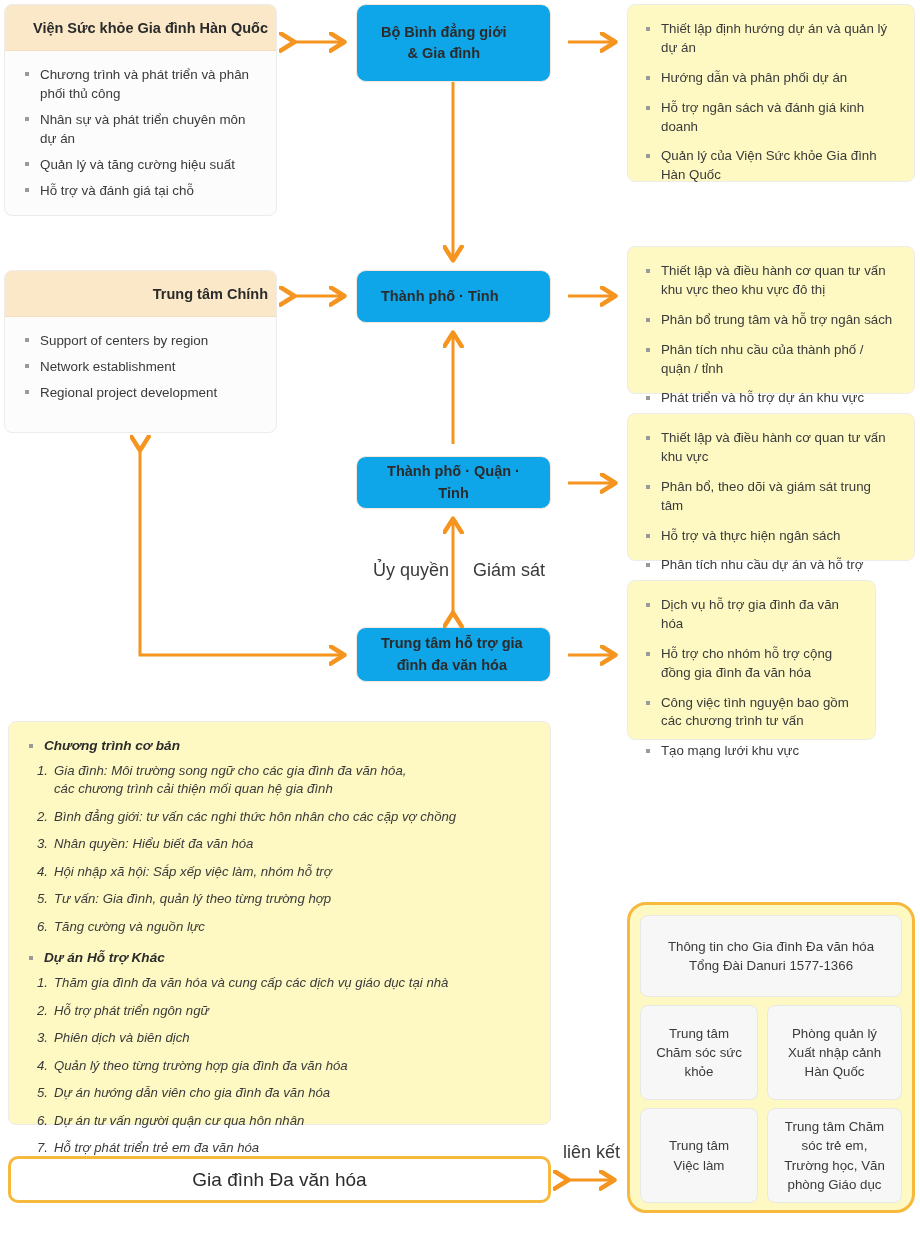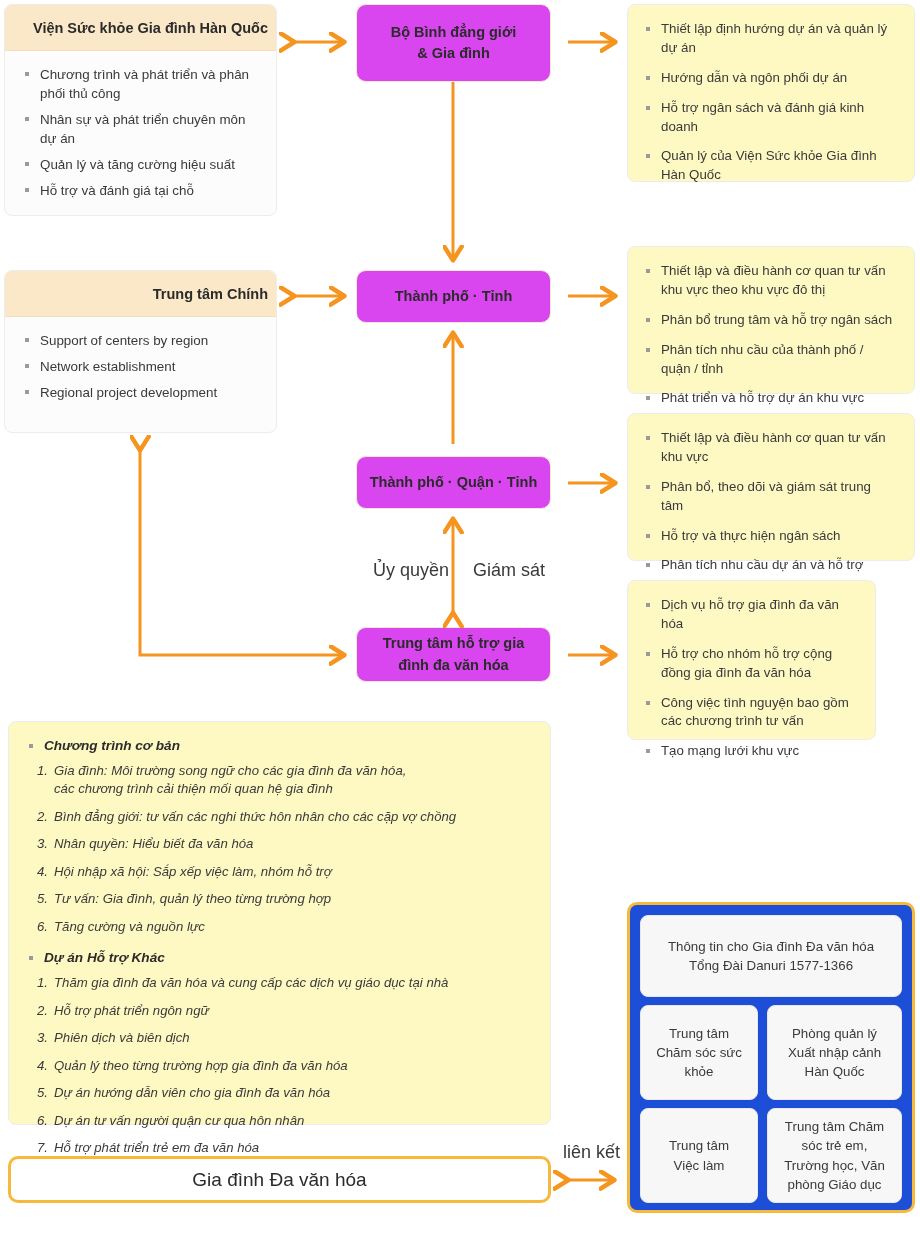--- a/index.html
+++ b/index.html
@@ -14,32 +14,32 @@
 
   
   .card {
     position: absolute;
     background: #fef9c3;
     border: 1px solid #ececec;
     border-radius: 8px;
   }
   .centerbox {
     position: absolute;
-    background: #d946ef;
+    background: #0ea5e9;
     border: 1px solid #f7e6d8;
     border-radius: 10px;
     display: flex;
     align-items: center;
-    justify-content: center;
+    justify-content: flex-start;
     text-align: center;
     font-weight: bold;
     font-size: 14.5px;
     color: #2b2b2b;
     line-height: 1.45;
-    padding: 6px 3px;
+    padding: 6px 24px;
   }
   .leftpanel {
     position: absolute;
     background: #fcfcfc;
     border: 1px solid #ececec;
     border-radius: 8px;
     overflow: hidden;
   }
   .leftpanel .hdr {
     background: #fae8c8;
@@ -109,22 +109,22 @@
     top: 0;
     color: #3a3a3a;
   }
   ol.num > li:last-child { margin-bottom: 0; }
   .wrapline { display: block; }
 
   
   .orangeframe {
     position: absolute;
     border: 3px solid #f6b93b;
-    border-radius: 10px;
-    background: #1d4ed8;
+    border-radius: 19px;
+    background: #fef9c3;
     padding: 10px;
   }
   .minibox {
     position: absolute;
     background: #f7f7f7;
     border: 1px solid #e8e8e8;
     border-radius: 8px;
     display: flex;
     align-items: center;
     justify-content: center;
@@ -205,21 +205,21 @@
     <span>
       <span>Trung tâm hỗ trợ gia</span><br>
       <span>đình đa văn hóa</span>
     </span>
   </div>
 
   <div class="card rightcard" style="left:627px; top:4px; width:288px; height:178px;">
     <div class="bdy">
       <ul class="bul">
         <li>Thiết lập định hướng dự án và quản lý dự án</li>
-        <li>Hướng dẫn và ngôn phối dự án</li>
+        <li>Hướng dẫn và phân phối dự án</li>
         <li>Hỗ trợ ngân sách và đánh giá kinh doanh</li>
         <li>Quản lý của Viện Sức khỏe Gia đình Hàn Quốc</li>
       </ul>
     </div>
   </div>
 
   <div class="card rightcard" style="left:627px; top:246px; width:288px; height:148px;">
     <div class="bdy">
       <ul class="bul">
         <li>Thiết lập và điều hành cơ quan tư vấn khu vực theo khu vực đô thị</li>

